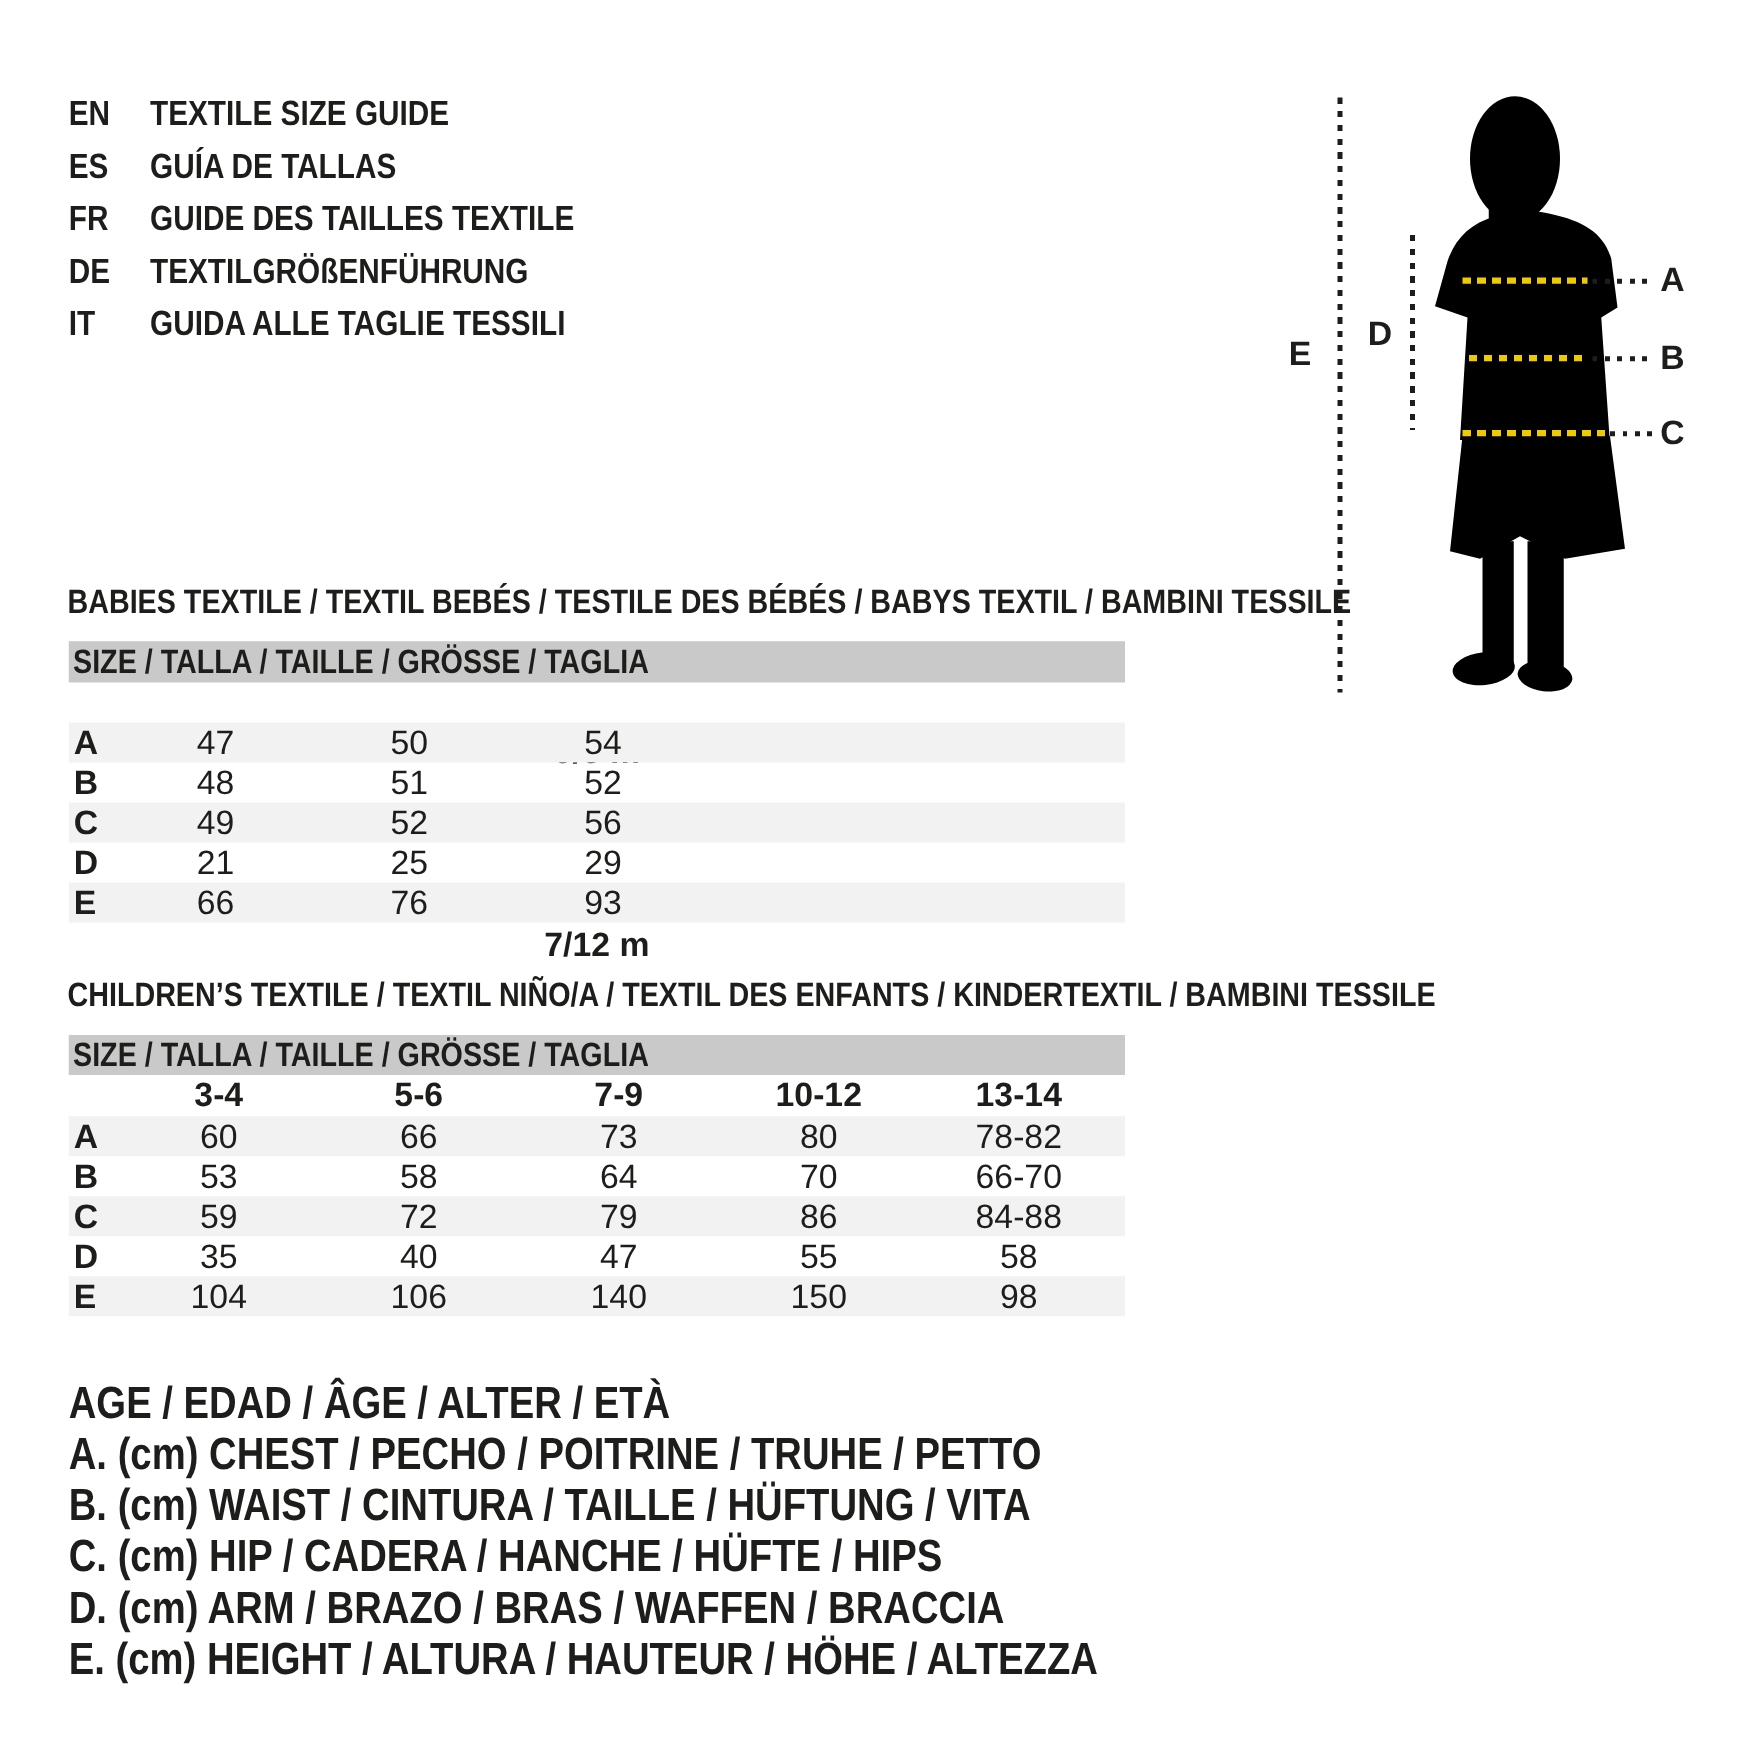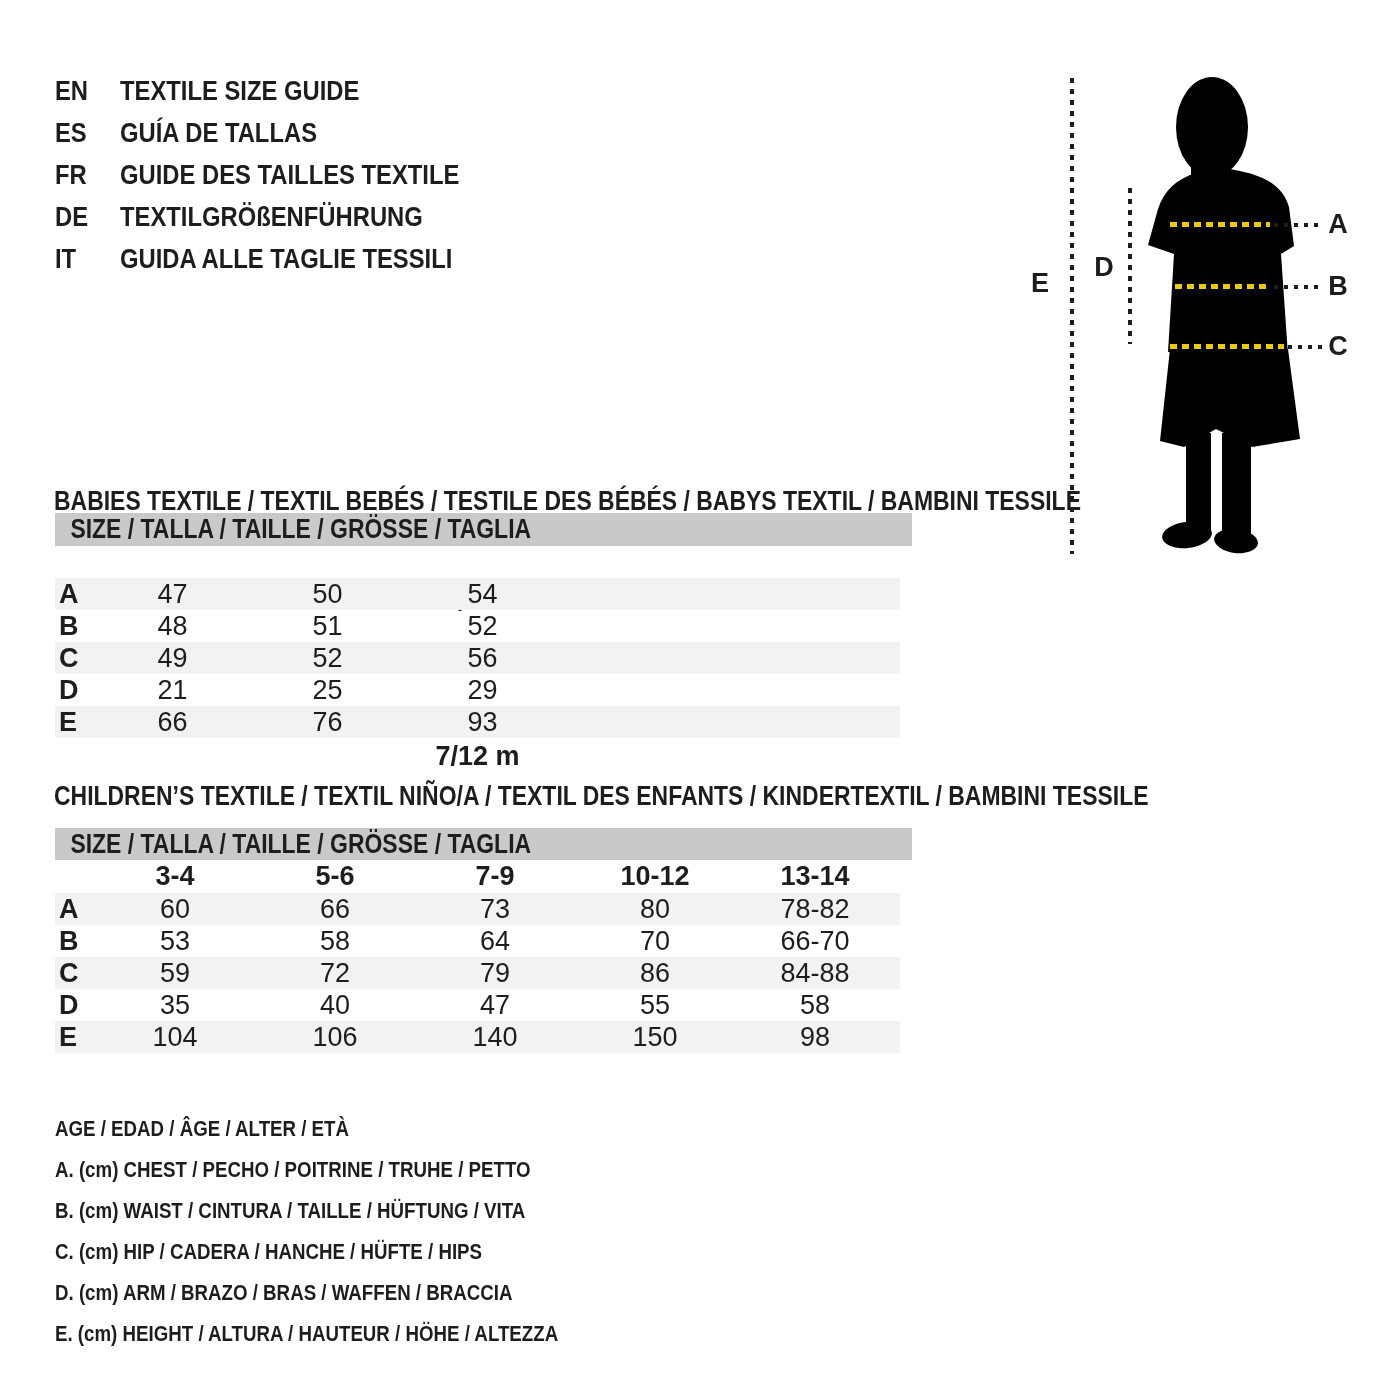--- a/index.html
+++ b/index.html
@@ -16,32 +16,32 @@
 
   
   .vdots{position:absolute;width:4px;background:repeating-linear-gradient(180deg,#1d1d1b 0 5px,transparent 5px 11px);}
   .ydash{position:absolute;height:5px;background:repeating-linear-gradient(90deg,#eecb00 0 7px,transparent 7px 12px);}
   .hdots{position:absolute;height:4px;background:repeating-linear-gradient(90deg,#1d1d1b 0 4px,transparent 4px 10px);}
   .fig-label{position:absolute;font-size:27px;font-weight:700;width:24px;text-align:center;}
   .silhouette{position:absolute;left:1140px;top:75px;width:168px;height:480px;}
 
   
   .sec-heading{position:absolute;left:54px;font-size:27px;font-weight:700;}
-  .size-bar{position:absolute;left:55px;width:845px;background:#c9c9c9;font-size:27px;font-weight:700;padding-left:12px;}
+  .size-bar{position:absolute;left:55px;width:845px;background:#c9c9c9;font-size:27px;font-weight:700;}
   .size-bar .cond{padding-left:4px;}
   .trow{position:absolute;left:55px;width:845px;display:flex;align-items:center;font-size:27px;}
   .trow.head{font-weight:700;}
   .trow .lab{flex:0 0 40px;padding-left:4px;font-weight:700;box-sizing:border-box;}
   .trow .c3{flex:0 0 155px;text-align:center;}
   .trow .c5{flex:0 0 160px;text-align:center;}
   .striped{background:#f2f2f2;}
 
   
   .legend{position:absolute;left:55px;top:1101px;}
-  .legend-row{height:41px;display:flex;align-items:flex-end;font-size:22px;font-weight:700;}
+  .legend-row{height:41px;display:flex;align-items:flex-start;font-size:36px;font-weight:700;}
 </style>
 </head>
 <body>
 
 <div class="canvas">
 
   <section class="langs">
     <div class="lang-row">
       <span class="lang-code"><span class="cond">EN</span></span>
       <span class="cond">TEXTILE SIZE GUIDE</span>
@@ -87,21 +87,21 @@
   <span class="fig-label" style="left:1326px;top:209px;">A</span>
 
   <div class="ydash" style="left:1175px;top:284px;width:94px;"></div>
   <div class="hdots" style="left:1274px;top:285px;width:48px;"></div>
   <span class="fig-label" style="left:1326px;top:271px;">B</span>
 
   <div class="ydash" style="left:1170px;top:344px;width:114px;"></div>
   <div class="hdots" style="left:1288px;top:345px;width:34px;"></div>
   <span class="fig-label" style="left:1326px;top:331px;">C</span>
 
-  <div class="sec-heading" style="top:486px;"><span class="cond">BABIES TEXTILE / TEXTIL BEBÉS / TESTILE DES BÉBÉS / BABYS TEXTIL / BAMBINI TESSILE</span></div>
+  <div class="sec-heading" style="top:466px;"><span class="cond">BABIES TEXTILE / TEXTIL BEBÉS / TESTILE DES BÉBÉS / BABYS TEXTIL / BAMBINI TESSILE</span></div>
   <div class="size-bar" style="top:513px;height:33px;line-height:33px;"><span class="cond">SIZE / TALLA / TAILLE / GRÖSSE / TAGLIA</span></div>
   <div class="trow head" style="top:546px;height:32px;flex-direction:column;">
     <span class="lab"></span>
     <span class="c3">0/6 m</span>
     <span class="c3">7/12 m</span>
     <span class="c3">12/24 m</span>
   </div>
   <div class="trow striped" style="top:578px;height:32px;">
     <span class="lab">A</span>
     <span class="c3">47</span>

